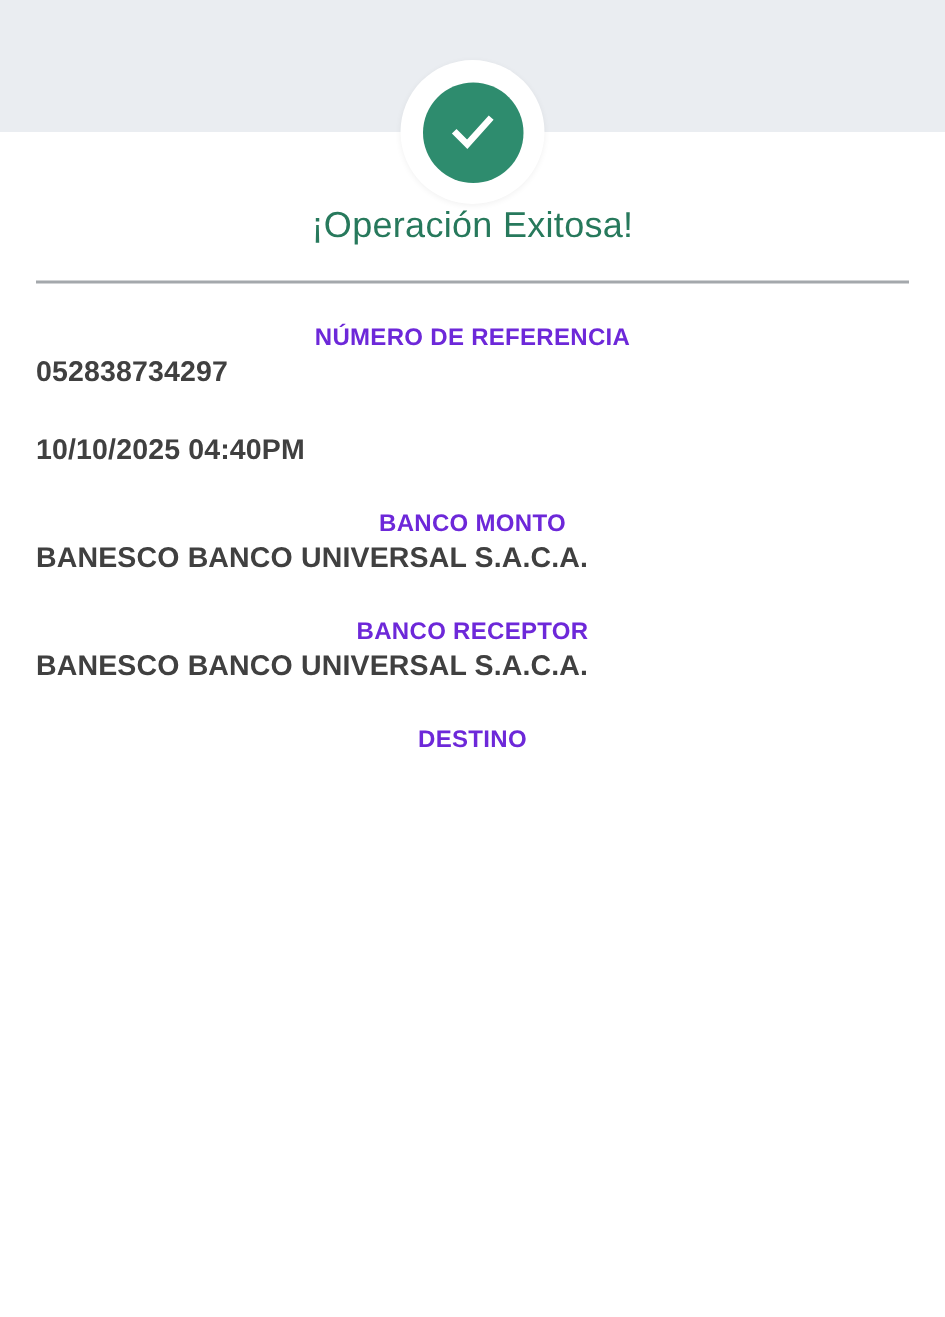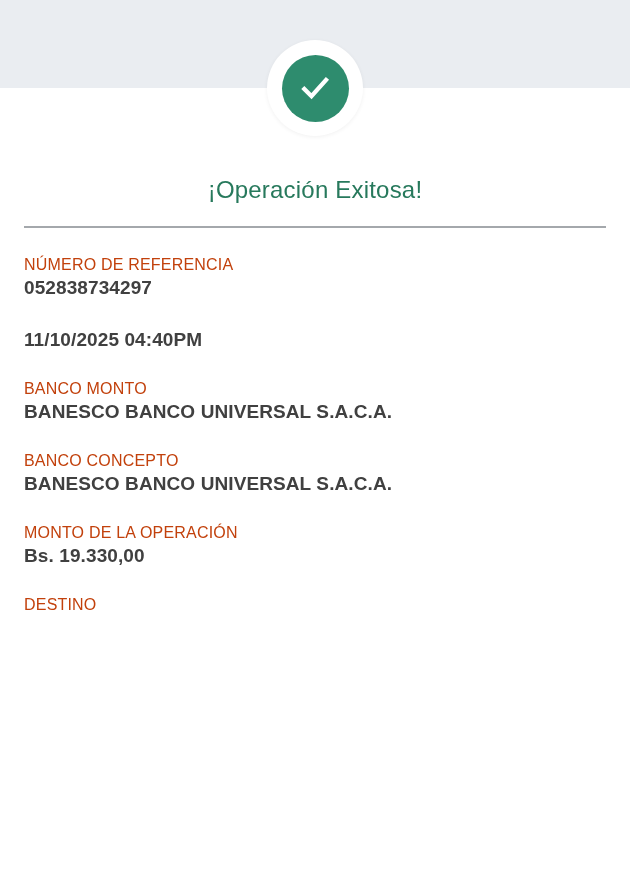--- a/index.html
+++ b/index.html
@@ -34,21 +34,21 @@
     width: 67px;
     height: 67px;
     background: #2e8c6e;
     border-radius: 50%;
     display: flex;
     align-items: center;
     justify-content: center;
   }
   .badge-inner svg { display: block; }
   .title {
-    margin-top: 85px;
+    margin-top: 46px;
     text-align: center;
     font-size: 24px;
     line-height: 34px;
     font-weight: 400;
     color: #27795c;
     letter-spacing: 0.2px;
   }
   .divider {
     border: none;
     border-top: 2px solid #a4a8ac;
@@ -56,23 +56,24 @@
   }
   .fields {
     padding: 27px 24px 0 24px;
   }
   .field {
     margin-bottom: 26px;
   }
   .field-label {
     font-size: 16px;
     line-height: 20px;
-    font-weight: 400;
-    color: #c2410c;
+    font-weight: 700;
+    color: #6d28d9;
     letter-spacing: 0.2px;
+    text-align: center;
   }
   .field-value {
     font-size: 19px;
     line-height: 26px;
     font-weight: 700;
     color: #404040;
     letter-spacing: 0.1px;
   }
 </style>
 </head>
@@ -93,38 +94,34 @@
 <hr class="divider">
 
 <div class="fields">
 
   <div class="field">
     <div class="field-label">NÚMERO DE REFERENCIA</div>
     <div class="field-value">052838734297</div>
   </div>
 
   <div class="field">
-    <div class="field-value">11/10/2025 04:40PM</div>
+    <div class="field-value">10/10/2025 04:40PM</div>
   </div>
 
 
 
 
   <div class="field">
     <div class="field-label">BANCO MONTO</div>
     <div class="field-value">BANESCO BANCO UNIVERSAL S.A.C.A.</div>
   </div>
 
   <div class="field">
-    <div class="field-label">BANCO CONCEPTO</div>
+    <div class="field-label">BANCO RECEPTOR</div>
     <div class="field-value">BANESCO BANCO UNIVERSAL S.A.C.A.</div>
   </div>
 
-  <div class="field">
-    <div class="field-label">MONTO DE LA OPERACIÓN</div>
-    <div class="field-value">Bs. 19.330,00</div>
-  </div>
 
   <div class="field">
     <div class="field-label">DESTINO</div>
   </div>
 
 </div>
 
 </body></html>

